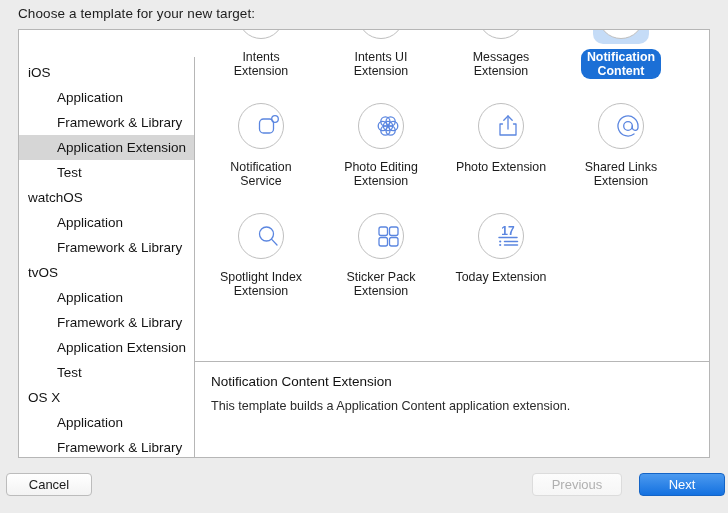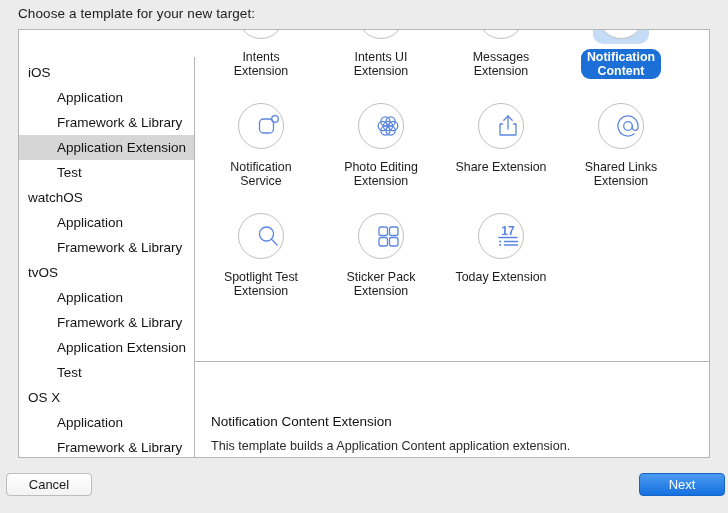--- a/index.html
+++ b/index.html
@@ -96,21 +96,21 @@
     background: #1b6fd6; color: #ffffff; font-weight: bold;
   }
 
   
   .desc {
     height: 96px; flex: none;
     border-top: 1px solid #b6b6b6;
     padding: 12px 16px 0 16px;
     background: #fff;
   }
-  .desc-title { font-size: 13.5px; color: #111; margin-bottom: 10px; margin-top: 40px; }
+  .desc-title { font-size: 13.5px; color: #111; margin-bottom: 10px; }
   .desc-body  { font-size: 12.6px; color: #2a2a2a; }
 
   
   .footer { position: absolute; left: 0; top: 465px; width: 728px; height: 48px; }
   .btn {
     position: absolute; top: 8px;
     height: 23px; border-radius: 4px;
     font-size: 13px; line-height: 21px; text-align: center;
     border: 1px solid #bcbcbc;
     background: linear-gradient(#ffffff, #f3f3f3);
@@ -245,21 +245,21 @@
             <div class="tile">
               <div class="iconwrap">
                 <div class="circle">
                   <svg width="30" height="30" viewBox="0 0 30 30" fill="none" stroke="#5b86e0" stroke-width="1.3" stroke-linecap="round" stroke-linejoin="round">
                     <path d="M9.5 13H7v11h16V13h-2.5"></path>
                     <path d="M15 18V5"></path>
                     <path d="M10.8 9.2L15 5l4.2 4.2"></path>
                   </svg>
                 </div>
               </div>
-              <div class="label">Share Extension</div>
+              <div class="label">Photo Extension</div>
             </div>
             <div class="tile">
               <div class="iconwrap">
                 <div class="circle">
                   <svg width="30" height="30" viewBox="0 0 30 30" fill="none" stroke="#5b86e0" stroke-width="1.3" stroke-linecap="round" stroke-linejoin="round">
                     <circle cx="15" cy="15" r="4.3"></circle>
                     <path d="M19.3 15v2.2a2.9 2.9 0 0 0 5.7-.5V15a10 10 0 1 0-4 8"></path>
                   </svg>
                 </div>
               </div>
@@ -268,21 +268,21 @@
             </div>
             <div class="tile">
               <div class="iconwrap">
                 <div class="circle">
                   <svg width="30" height="30" viewBox="0 0 30 30" fill="none" stroke="#5b86e0" stroke-width="1.3" stroke-linecap="round" stroke-linejoin="round">
                     <circle cx="13.5" cy="13" r="7"></circle>
                     <path d="M18.7 18.4L24 24"></path>
                   </svg>
                 </div>
               </div>
-              <div class="label">Spotlight Test
+              <div class="label">Spotlight Index
 Extension</div>
             </div>
             <div class="tile">
               <div class="iconwrap">
                 <div class="circle">
                   <svg width="30" height="30" viewBox="0 0 30 30" fill="none" stroke="#5b86e0" stroke-width="1.3" stroke-linecap="round" stroke-linejoin="round">
                     <rect x="6" y="6" width="8.5" height="8.5" rx="2"></rect>
                     <rect x="16.5" y="6" width="8.5" height="8.5" rx="2"></rect>
                     <rect x="6" y="16.5" width="8.5" height="8.5" rx="2"></rect>
                     <rect x="16.5" y="16.5" width="8.5" height="8.5" rx="2"></rect>
@@ -312,15 +312,16 @@
 
       <div class="desc">
         <div class="desc-title">Notification Content Extension</div>
         <div class="desc-body">This template builds a Application Content application extension.</div>
       </div>
     </div>
   </div>
 
   <div class="footer">
     <div class="btn btn-cancel">Cancel</div>
+    <div class="btn btn-prev">Previous</div>
     <div class="btn btn-next">Next</div>
   </div>
 </div>
 
 </body></html>

